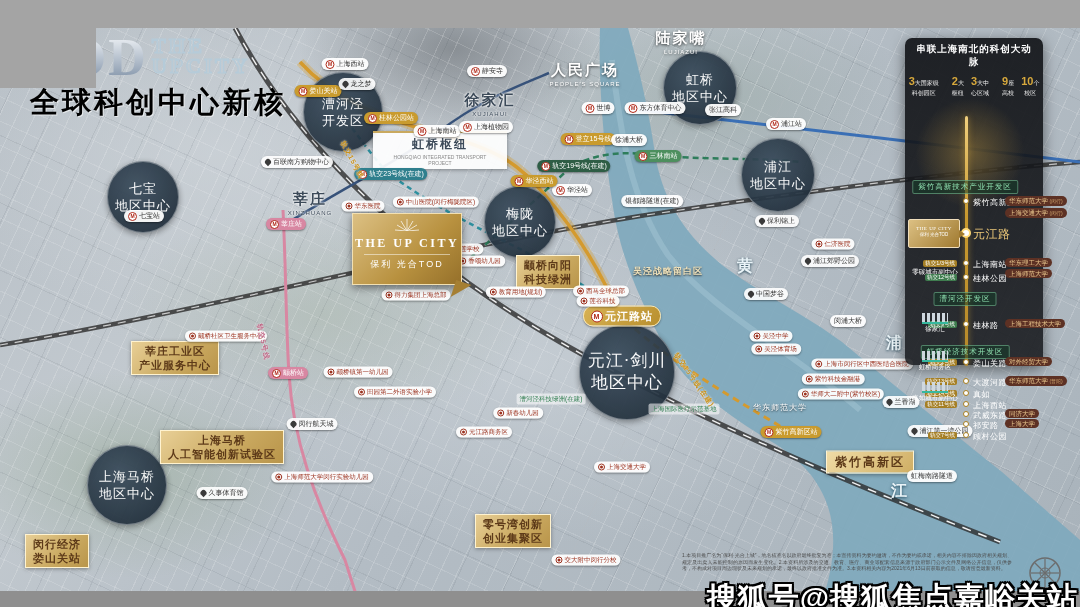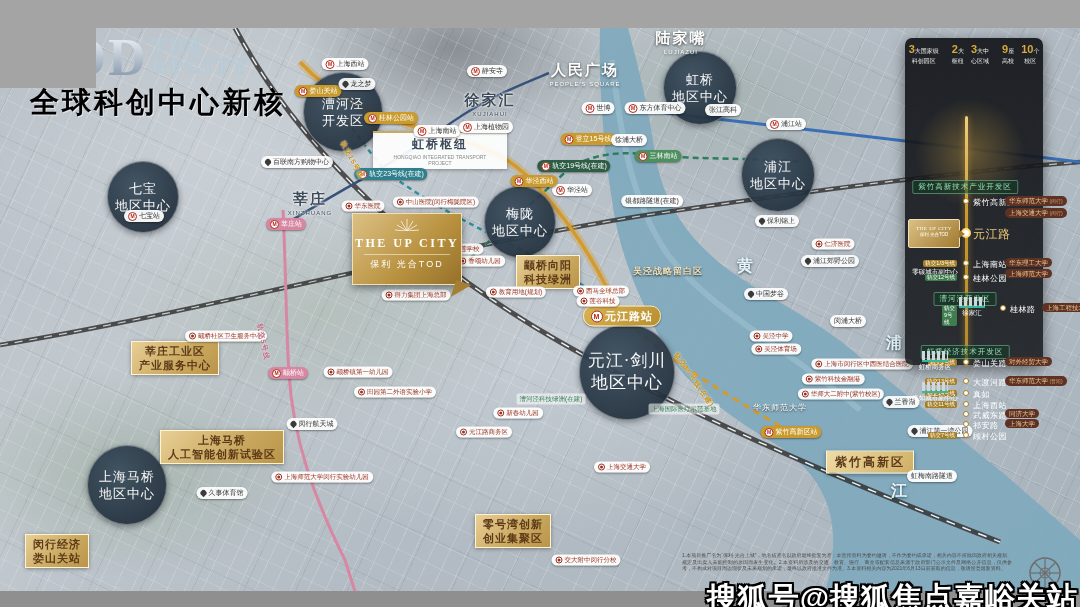--- a/index.html
+++ b/index.html
@@ -495,20 +495,21 @@
           <line x1="13" y1="13" x2="1" y2="12"></line>
         <line x1="13" y1="13" x2="25" y2="12"></line>
       </g>
     </svg>
     <div class="en">THE UP CITY</div>
     <div class="cn">保利 光合TOD</div>
     <div class="tail"></div>
   </div>
 
   <div id="panel">
+    <div class="sub">串联上海南北的科创大动脉</div>
     <div id="stats">
         <div class="st">
           <div><span class="n">3</span><span class="u">大国家级</span></div>
           <div class="l2">科创园区</div>
         </div>
         <div class="st" style="margin-left: 6px;">
           <div><span class="n">2</span><span class="u">大</span></div>
           <div class="l2">枢纽</div>
         </div>
         <div class="st">
@@ -553,21 +554,21 @@
             <span class="pill">上海师范大学</span>
           </span>
           <span class="pleft" style="top: 10px;">零碳城市副中心</span>
         </div>
         <div class="prow" style="top: 164px;">
           <span class="dot"></span>
           <span class="nm">桂林公园</span>
           <span class="tag green">轨交12号线</span>
         </div>
         <div class="pzone" style="top: 184px;">漕河泾开发区</div>
-        <div class="prow" style="top: 195px; margin-left: 37px;">
+        <div class="prow" style="top: 211px;">
           <span class="dot"></span>
           <span class="nm">桂林路</span>
           <span class="tag green">轨交9号线</span>
           <span class="pills">
             <span class="pill">上海工程技术大学</span>
           </span>
           <span class="pleft" style="top: -6px;"><span class="bars"></span><span>徐家汇</span></span>
         </div>
         <div class="pzone" style="top: 237px;">虹桥经济技术开发区</div>
         <div class="prow" style="top: 249px;">

